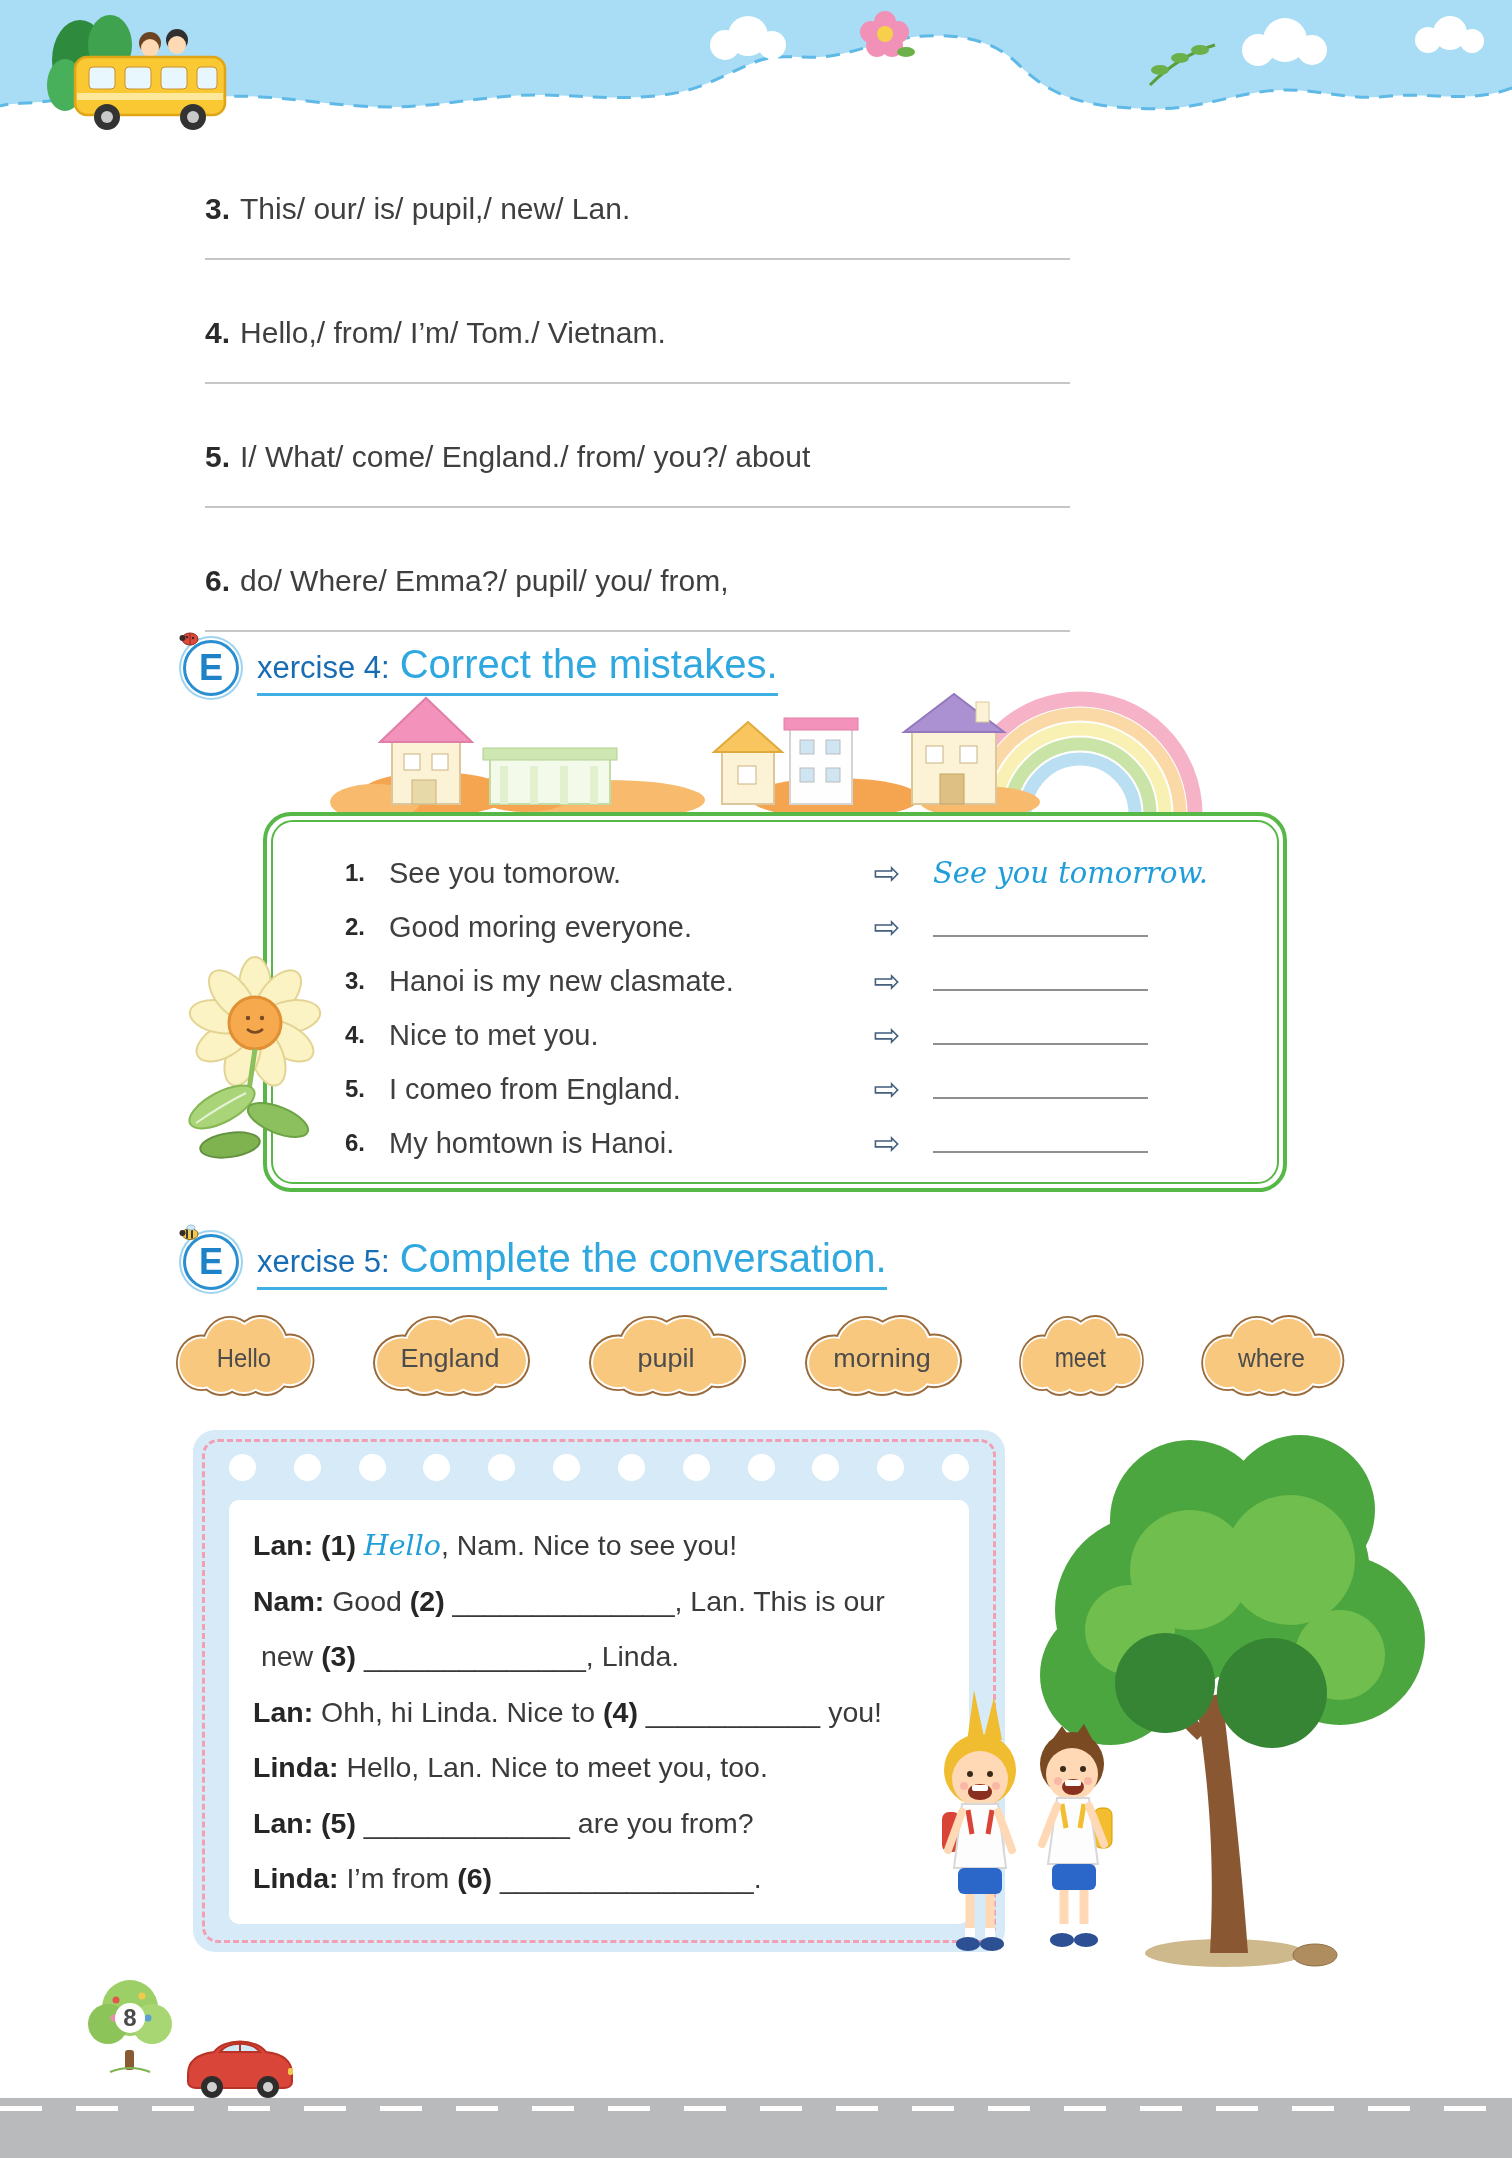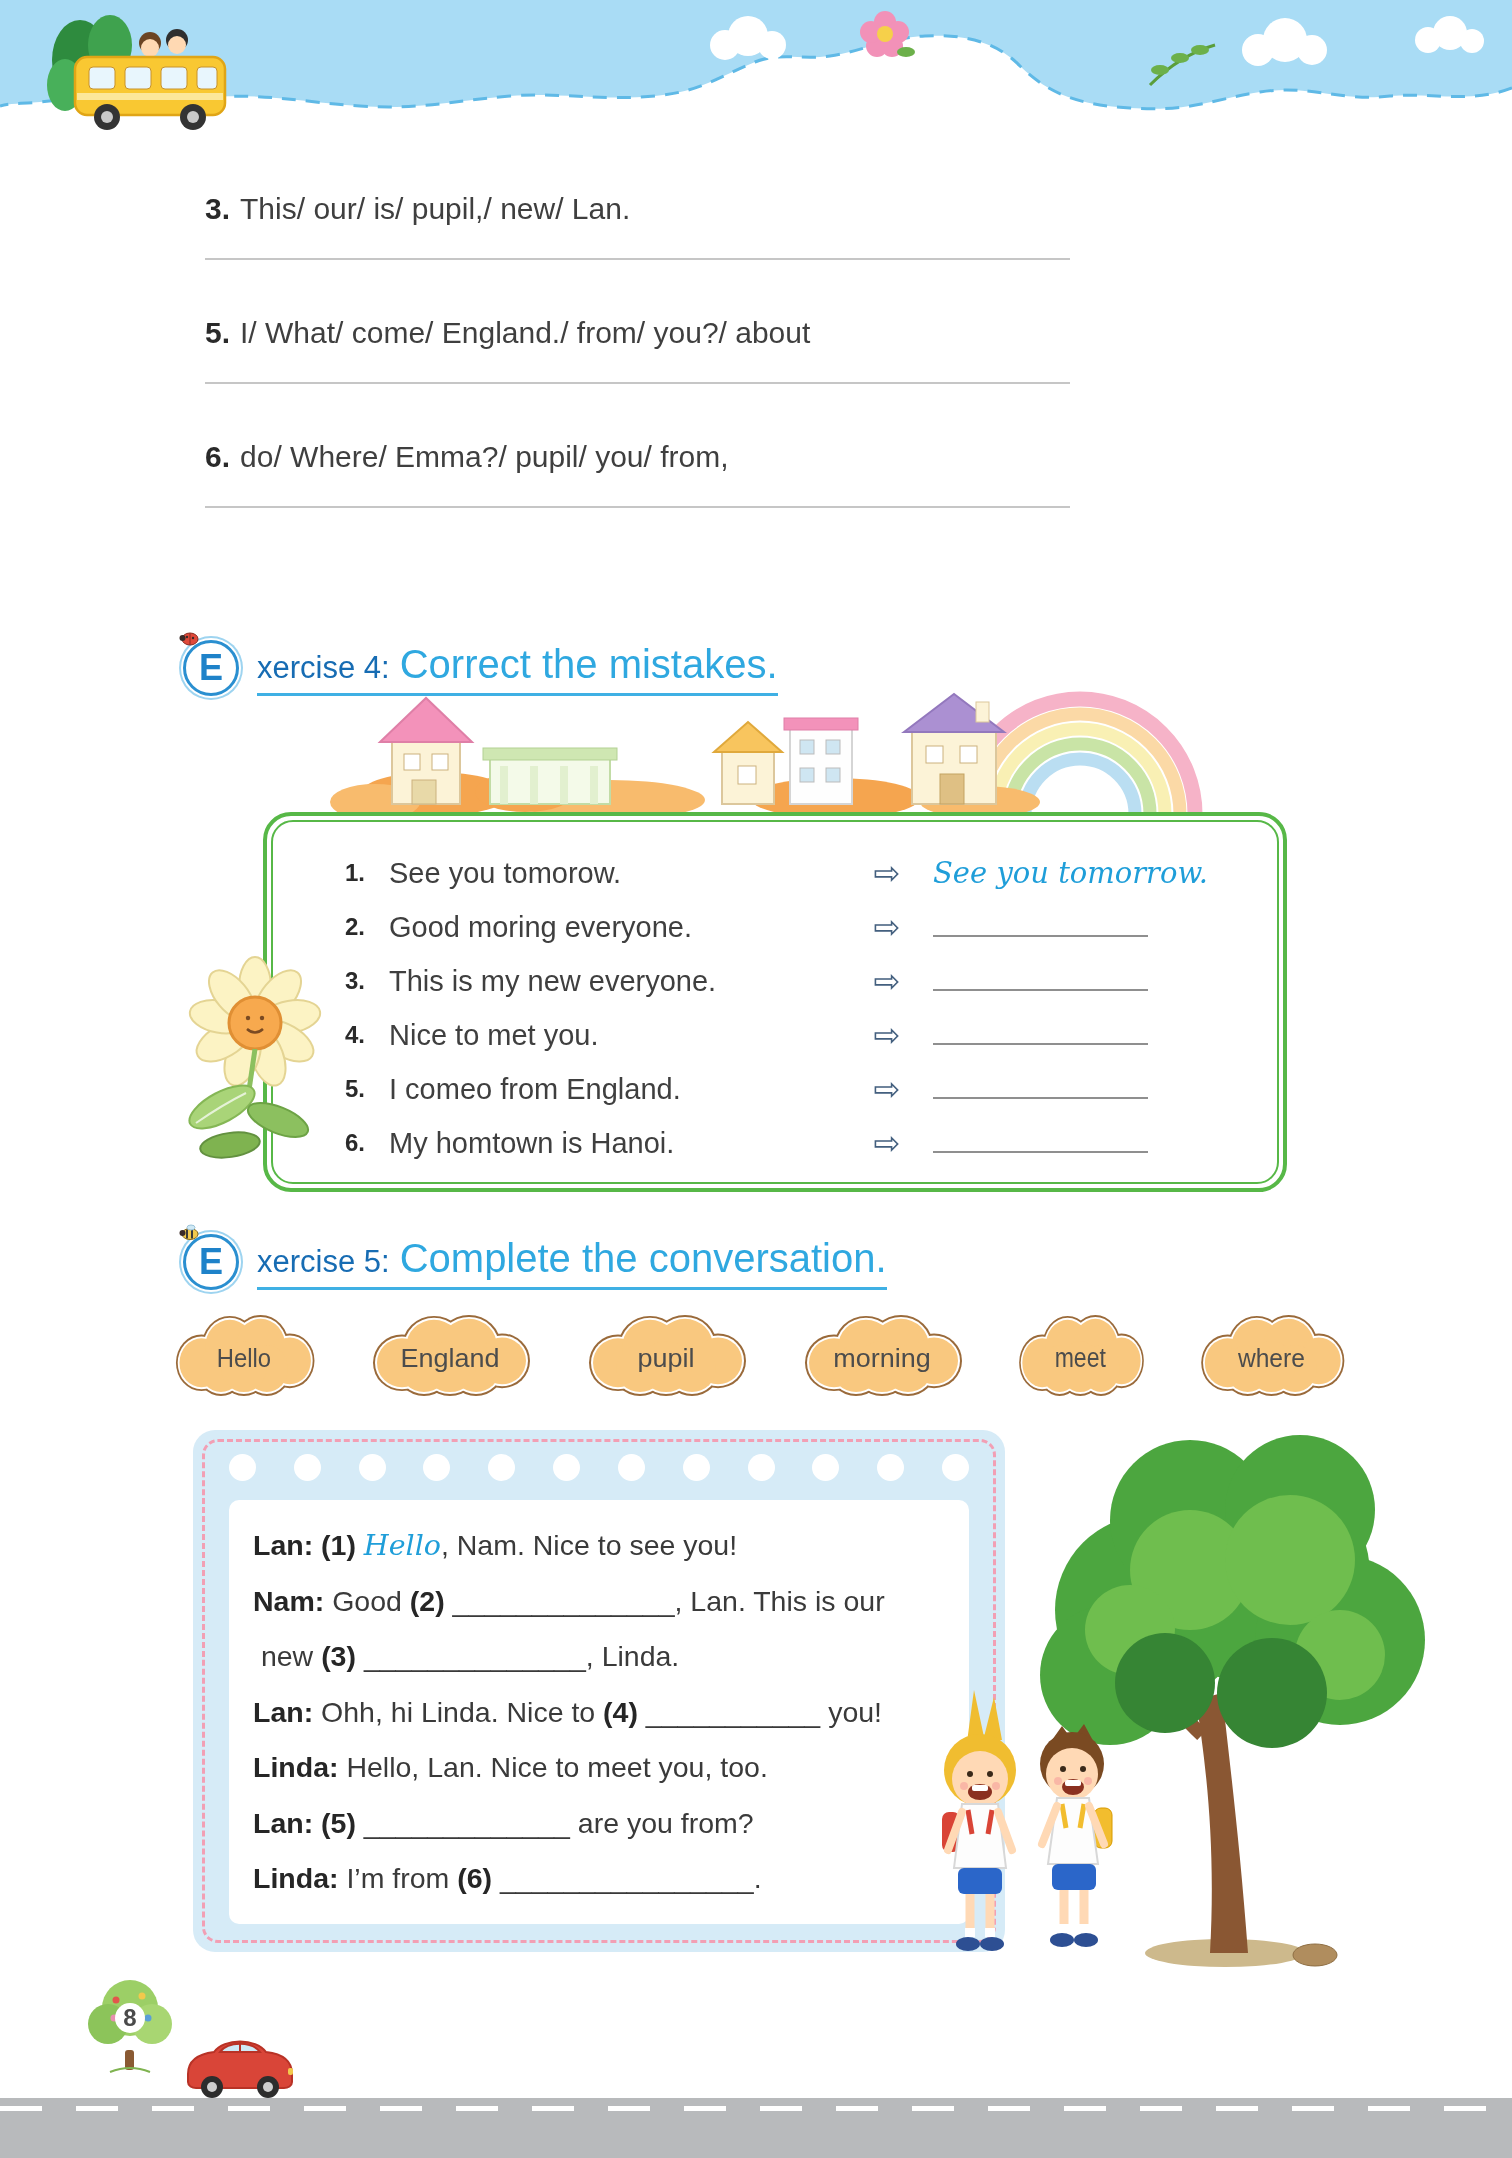--- a/index.html
+++ b/index.html
@@ -169,20 +169,24 @@
       <ellipse cx="1200" cy="50" rx="9" ry="5" fill="#6cb04a"></ellipse>
     </g>
   </svg>
 
   <div class="top-questions">
     <div class="q-item">
       <div class="q-text"><span class="q-num">3.</span><span>This/ our/ is/ pupil,/ new/ Lan.</span></div>
       <div class="write-line"></div>
     </div>
     <div class="q-item">
+      <div class="q-text"><span class="q-num">4.</span><span>Hello,/ from/ I’m/ Tom./ Vietnam.</span></div>
+      <div class="write-line"></div>
+    </div>
+    <div class="q-item">
       <div class="q-text"><span class="q-num">5.</span><span>I/ What/ come/ England./ from/ you?/ about</span></div>
       <div class="write-line"></div>
     </div>
     <div class="q-item">
       <div class="q-text"><span class="q-num">6.</span><span>do/ Where/ Emma?/ pupil/ you/ from,</span></div>
       <div class="write-line"></div>
     </div>
   </div>
 
   <div class="ex-heading ex4-heading">
@@ -260,21 +264,21 @@
           <span class="fix-answer">See you tomorrow.</span>
       </div>
       <div class="fix-row">
         <span class="fix-num">2.</span>
           <span class="fix-text">Good moring everyone.</span>
           <span class="arrow">⇨</span>
           <span class="blank-line"></span>
       </div>
       <div class="fix-row">
         <span class="fix-num">3.</span>
-          <span class="fix-text">This is my new everyone.</span>
+          <span class="fix-text">Hanoi is my new clasmate.</span>
           <span class="arrow">⇨</span>
           <span class="blank-line"></span>
       </div>
       <div class="fix-row">
         <span class="fix-num">4.</span>
           <span class="fix-text">Nice to met you.</span>
           <span class="arrow">⇨</span>
           <span class="blank-line"></span>
       </div>
       <div class="fix-row">

